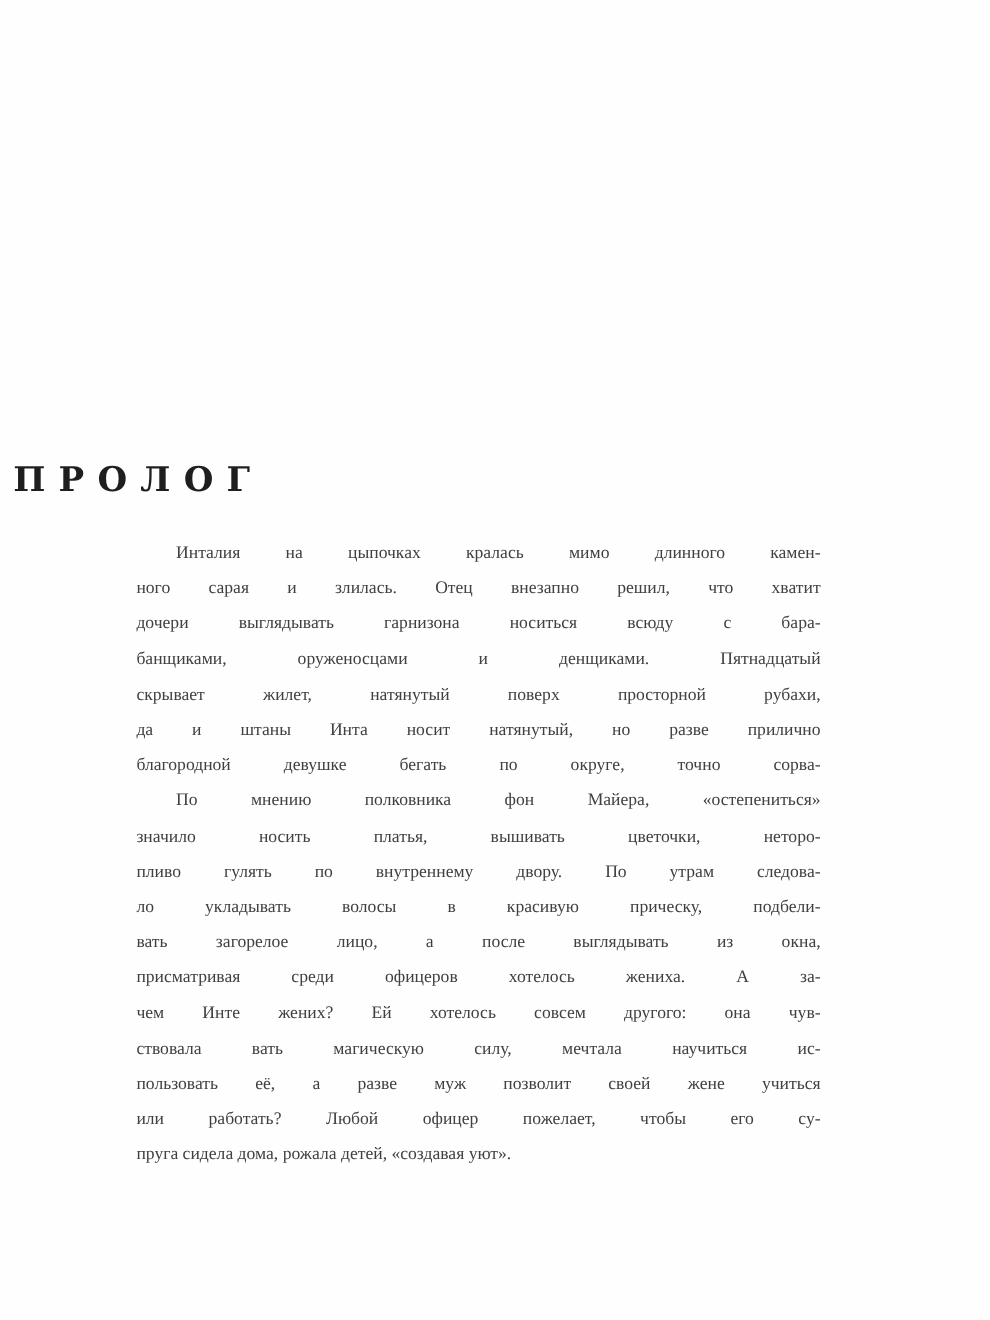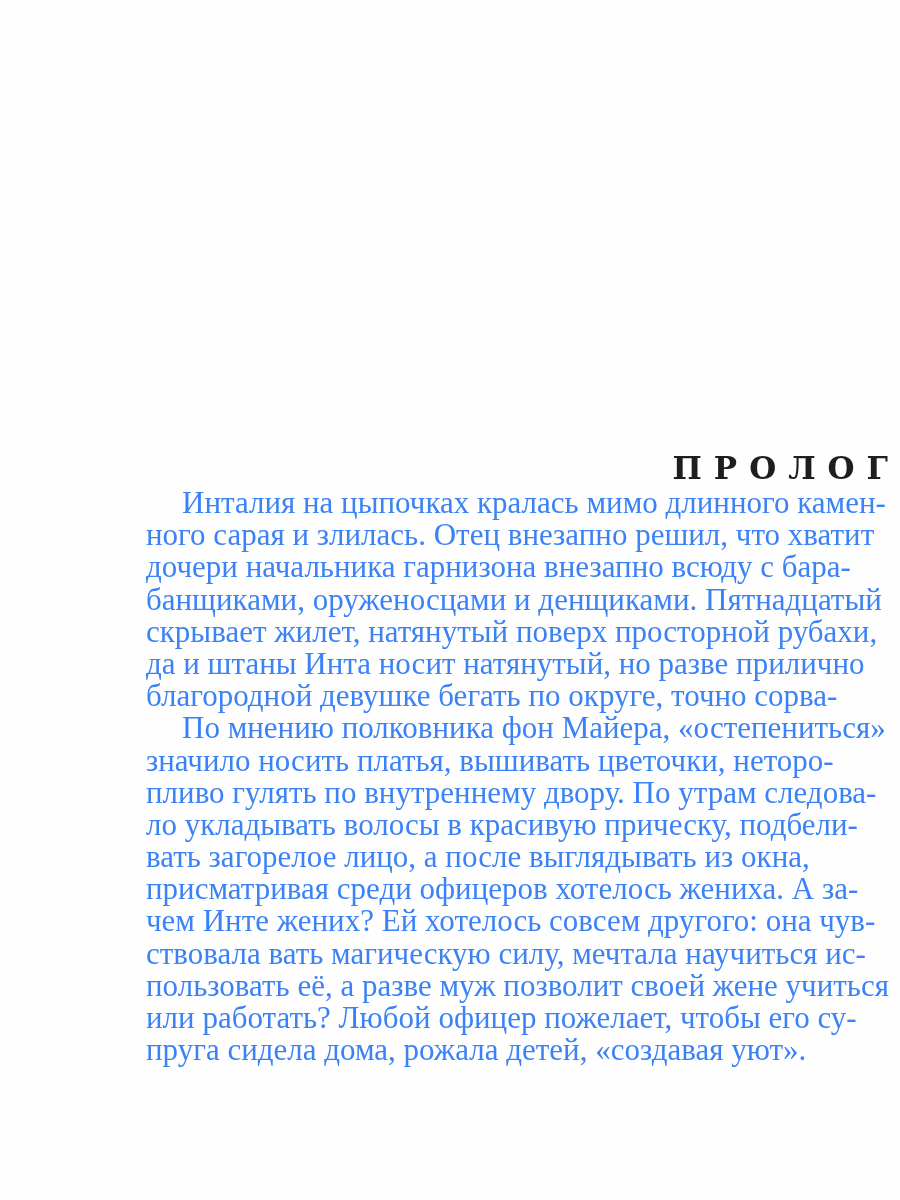--- a/index.html
+++ b/index.html
@@ -17,39 +17,38 @@
       position: absolute;
       left: 0; top: 0;
       width: 900px; height: 1200px;
       background: #fefefe;
     }
     .chapter-title {
       position: absolute;
       top: 418px;
       left: 0;
       width: 900px;
-      text-align: right;
+      text-align: left;
       font-family: "DejaVu Serif", serif;
       font-weight: bold;
       font-size: 31px;
       letter-spacing: 12px;
       color: #1e1e1e;
       padding-left: 12px;
       box-sizing: border-box;
-      margin-top: 32px;
     }
     .body-text {
       position: absolute;
       top: 487px;
-      left: 146px;
+      left: 124px;
       width: 622px;
       font-family: "Liberation Serif", serif;
-      font-size: 31px;
+      font-size: 16px;
       line-height: 32.2px;
-      color: #3b82f6;
+      color: #404040;
     }
     .line {
       display: block;
       white-space: nowrap;
       text-align: justify;
       text-align-last: justify;
       height: 32.2px;
     }
     .line.last {
       text-align-last: left;
@@ -61,21 +60,21 @@
 </head>
 <body>
 
 <div class="page">
   <div class="chapter-title">ПРОЛОГ</div>
 
   <div class="body-text">
 
     <span class="line indent">Инталия на цыпочках кралась мимо длинного камен-</span>
     <span class="line">ного сарая и злилась. Отец внезапно решил, что хватит</span>
-    <span class="line">дочери начальника гарнизона внезапно всюду с бара-</span>
+    <span class="line">дочери выглядывать гарнизона носиться всюду с бара-</span>
     <span class="line">банщиками, оруженосцами и денщиками. Пятнадцатый</span>
     <span class="line">скрывает жилет, натянутый поверх просторной рубахи,</span>
     <span class="line">да и штаны Инта носит натянутый, но разве прилично</span>
     <span class="line">благородной девушке бегать по округе, точно сорва-</span>
 
     <span class="line indent">По мнению полковника фон Майера, «остепениться»</span>
     <span class="line">значило носить платья, вышивать цветочки, неторо-</span>
     <span class="line">пливо гулять по внутреннему двору. По утрам следова-</span>
     <span class="line">ло укладывать волосы в красивую прическу, подбели-</span>
     <span class="line">вать загорелое лицо, а после выглядывать из окна,</span>

